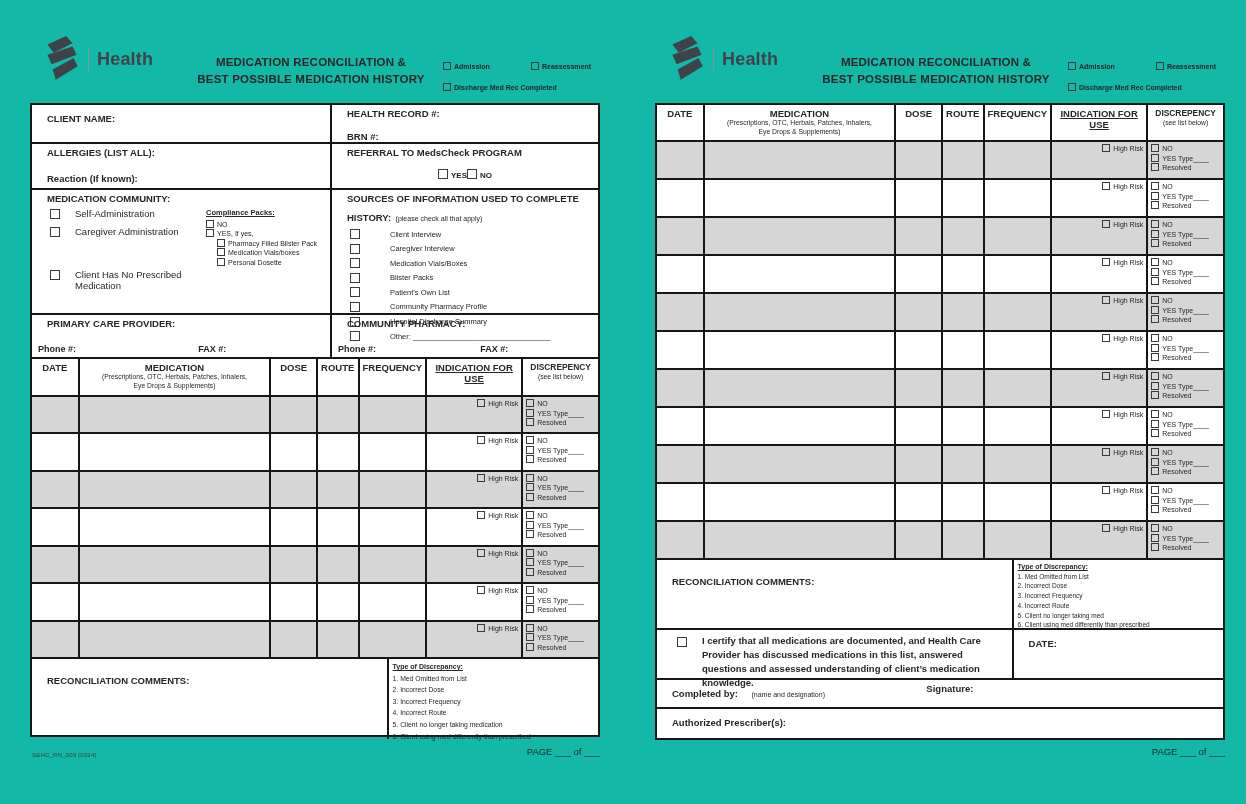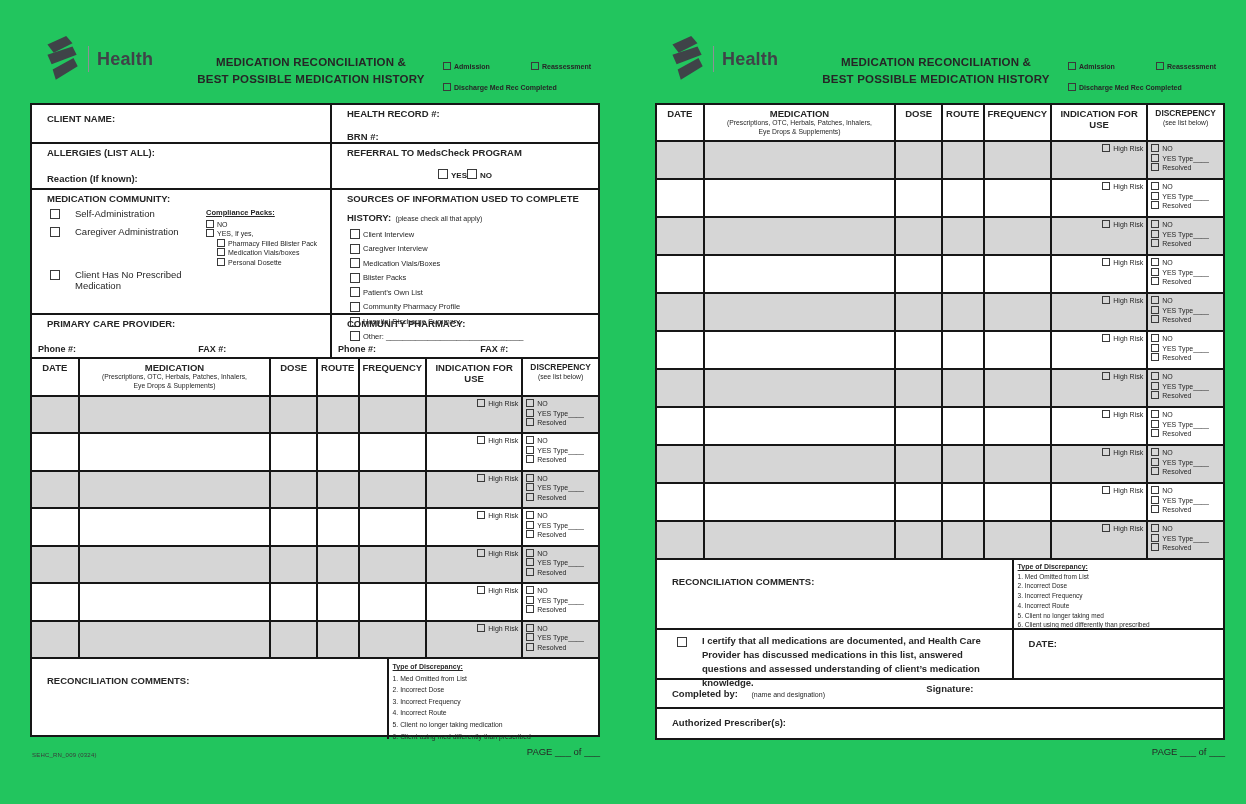--- a/index.html
+++ b/index.html
@@ -1,16 +1,16 @@
 <!DOCTYPE html>
 <html><head>
 <meta charset="utf-8">
 <style>
   html,body{margin:0;padding:0;background:#fff;}
-  .canvas{position:relative;width:1246px;height:804px;background:#22c55e;overflow:hidden;
+  .canvas{position:relative;width:1246px;height:804px;background:#14b8a6;overflow:hidden;
           font-family:"Liberation Sans",sans-serif;color:#222;}
   .page{position:absolute;top:35px;width:570px;height:750px;}
   #page-left{left:30px;}
   #page-right{left:655px;}
 
   
   .logo{position:absolute;left:12px;top:0;display:flex;align-items:center;gap:8px;}
   .logo svg{display:block;}
   .logo-div{width:1px;height:26px;background:#8d9196;}
   .logo-text{font-size:18px;font-weight:bold;color:#3f4348;letter-spacing:.2px;}
@@ -51,36 +51,36 @@
   .opt .cb-m{margin-top:1px;}
   .opt-nomed{margin-top:32px;width:150px;}
   .mm-right{font-size:7px;color:#262626;line-height:9.5px;}
   .cp-title{font-weight:bold;font-size:7.5px;text-decoration:underline;margin-bottom:2px;}
   .cp-sub{margin-left:11px;}
 
   
   .src-line2{margin-top:3px;}
   .hint{font-weight:normal;font-size:7px;color:#262626;}
   .src-opts{margin-top:4px;margin-left:12px;font-size:7.5px;color:#262626;}
-  .src-opt{display:flex;gap:0;margin-bottom:4.6px;align-items:center;}
+  .src-opt{display:flex;gap:27px;margin-bottom:4.6px;align-items:center;}
 
   
   .pf{position:absolute;left:6px;right:6px;bottom:3px;font-size:9px;font-weight:bold;}
   .pf .fax{position:absolute;left:56%;}
 
   
   .thead{display:flex;border-bottom:2px solid #161616;box-sizing:border-box;text-align:center;}
   #page-left .thead{height:38px;} #page-right .thead{height:37px;}
   .th{border-right:2px solid #161616;box-sizing:border-box;padding-top:3px;
       font-weight:bold;font-size:9.5px;color:#262626;line-height:11px;}
   .th:last-child{border-right:none;}
   .th-sub{font-weight:normal;font-size:6.8px;line-height:8.6px;color:#262626;}
   .c-date{width:8.4%;} .c-med{width:33.9%;} .c-dose{width:8.2%;} .c-route{width:7.4%;}
   .c-freq{width:11.9%;} .c-ind{width:17%;} .c-disc{width:13.2%;}
-  .th.c-ind{padding-left:8px;padding-right:8px;}
+  .th.c-ind{padding-left:8px;padding-right:8px;text-decoration:underline;}
   .disc-h{font-size:8.4px;}
   .tbody{display:block;}
   .trow{display:flex;border-bottom:2px solid #161616;box-sizing:border-box;}
   #page-left .trow{height:37.43px;}
   #page-right .trow{height:38px;}
   .trow:nth-child(odd){background:#d6d6d6;}
   .td{border-right:2px solid #161616;box-sizing:border-box;position:relative;}
   .td:last-child{border-right:none;}
   .hr{position:absolute;top:2px;right:3px;font-size:7px;color:#262626;white-space:nowrap;}
   .disc-opts{padding:2px 0 0 3px;font-size:7px;color:#262626;display:flex;

